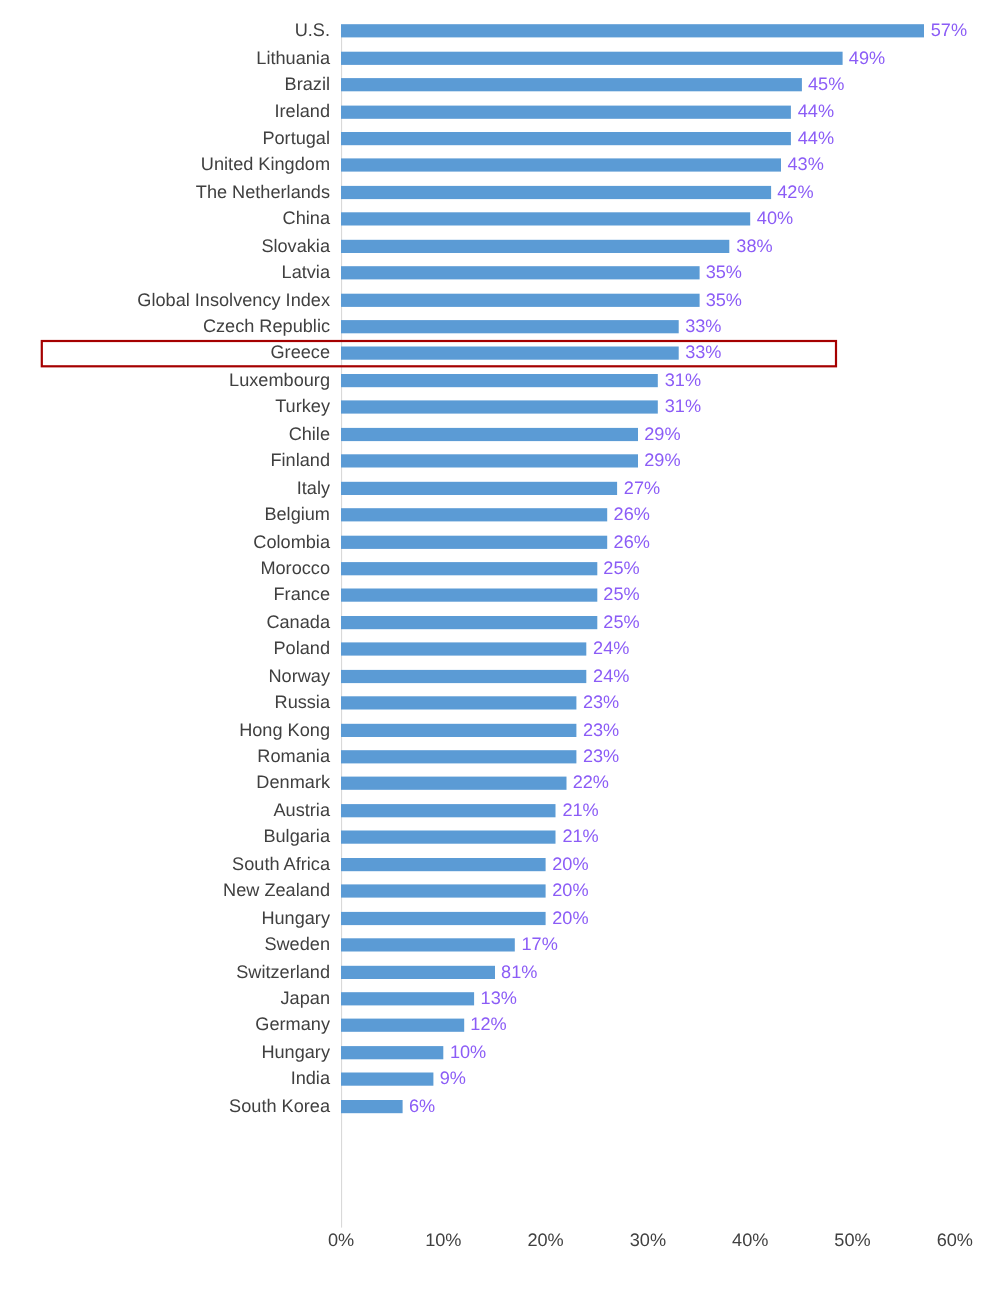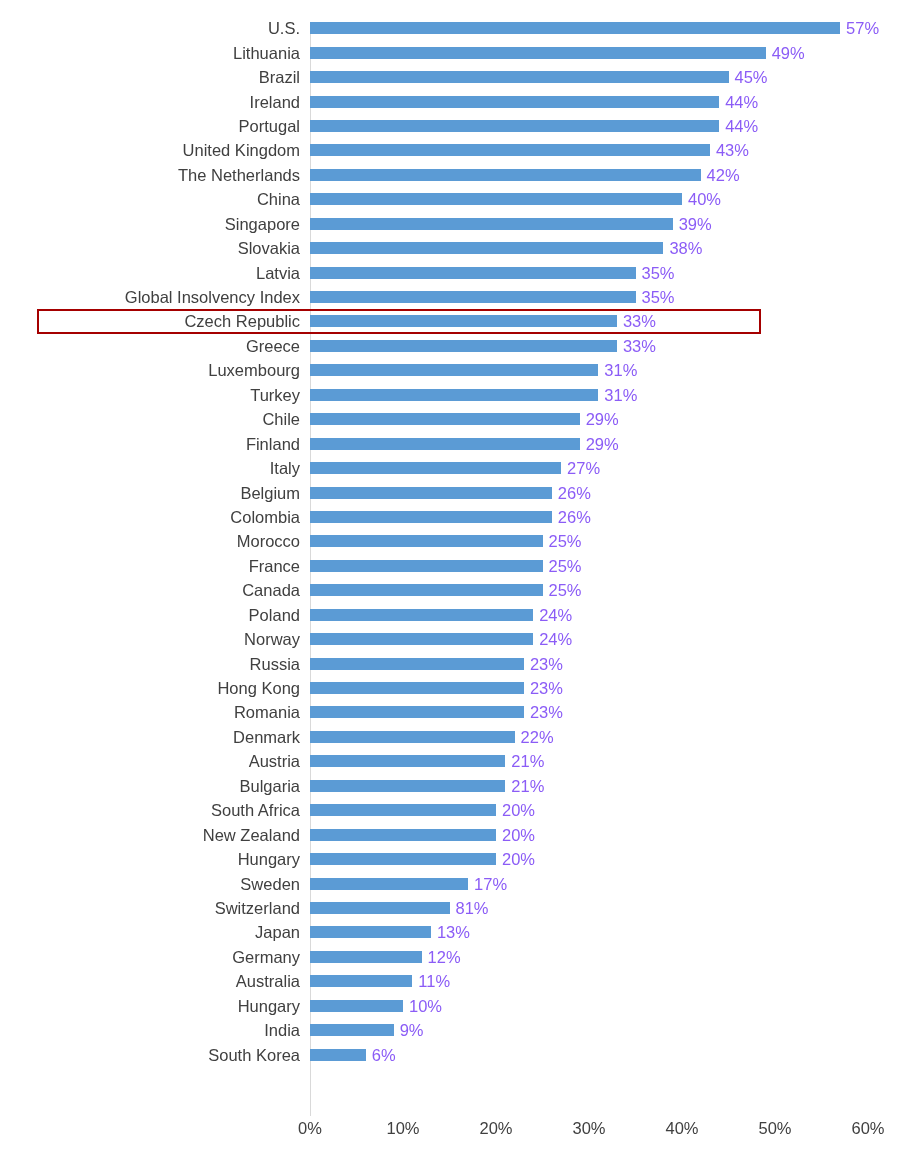--- a/index.html
+++ b/index.html
@@ -178,27 +178,20 @@
           <div class="val-label" style="left: 700.6px;">42%</div>
         </div>
         <div class="bar-row">
           <div class="cat-label">China</div>
           <div class="bar-track" style="width: 372px;">
             <div class="bar" style="background: rgb(91, 155, 213); width: 100%;"></div>
           </div>
           <div class="val-label" style="left: 682px;">40%</div>
         </div>
         <div class="bar-row">
-          <div class="cat-label">Singapore</div>
-          <div class="bar-track" style="width: 362.7px;">
-            <div class="bar" style="background: rgb(91, 155, 213); width: 100%;"></div>
-          </div>
-          <div class="val-label" style="left: 672.7px;">39%</div>
-        </div>
-        <div class="bar-row">
           <div class="cat-label">Slovakia</div>
           <div class="bar-track" style="width: 353.4px;">
             <div class="bar" style="background: rgb(91, 155, 213); width: 100%;"></div>
           </div>
           <div class="val-label" style="left: 663.4px;">38%</div>
         </div>
         <div class="bar-row">
           <div class="cat-label">Latvia</div>
           <div class="bar-track" style="width: 325.5px;">
             <div class="bar" style="background: rgb(91, 155, 213); width: 100%;"></div>
@@ -393,27 +386,20 @@
             <div class="bar" style="background: rgb(91, 155, 213); width: 100%;"></div>
           </div>
           <div class="val-label" style="left: 430.9px;">13%</div>
         </div>
         <div class="bar-row">
           <div class="cat-label">Germany</div>
           <div class="bar-track" style="width: 111.6px;">
             <div class="bar" style="background: rgb(91, 155, 213); width: 100%;"></div>
           </div>
           <div class="val-label" style="left: 421.6px; text-align: center;">12%</div>
-        </div>
-        <div class="bar-row">
-          <div class="cat-label">Australia</div>
-          <div class="bar-track" style="width: 102.3px;">
-            <div class="bar" style="background: rgb(91, 155, 213); width: 100%;"></div>
-          </div>
-          <div class="val-label" style="left: 412.3px;">11%</div>
         </div>
         <div class="bar-row">
           <div class="cat-label">Hungary</div>
           <div class="bar-track" style="width: 93px;">
             <div class="bar" style="background: rgb(91, 155, 213); width: 100%;"></div>
           </div>
           <div class="val-label" style="left: 403px;">10%</div>
         </div>
         <div class="bar-row">
           <div class="cat-label">India</div>

